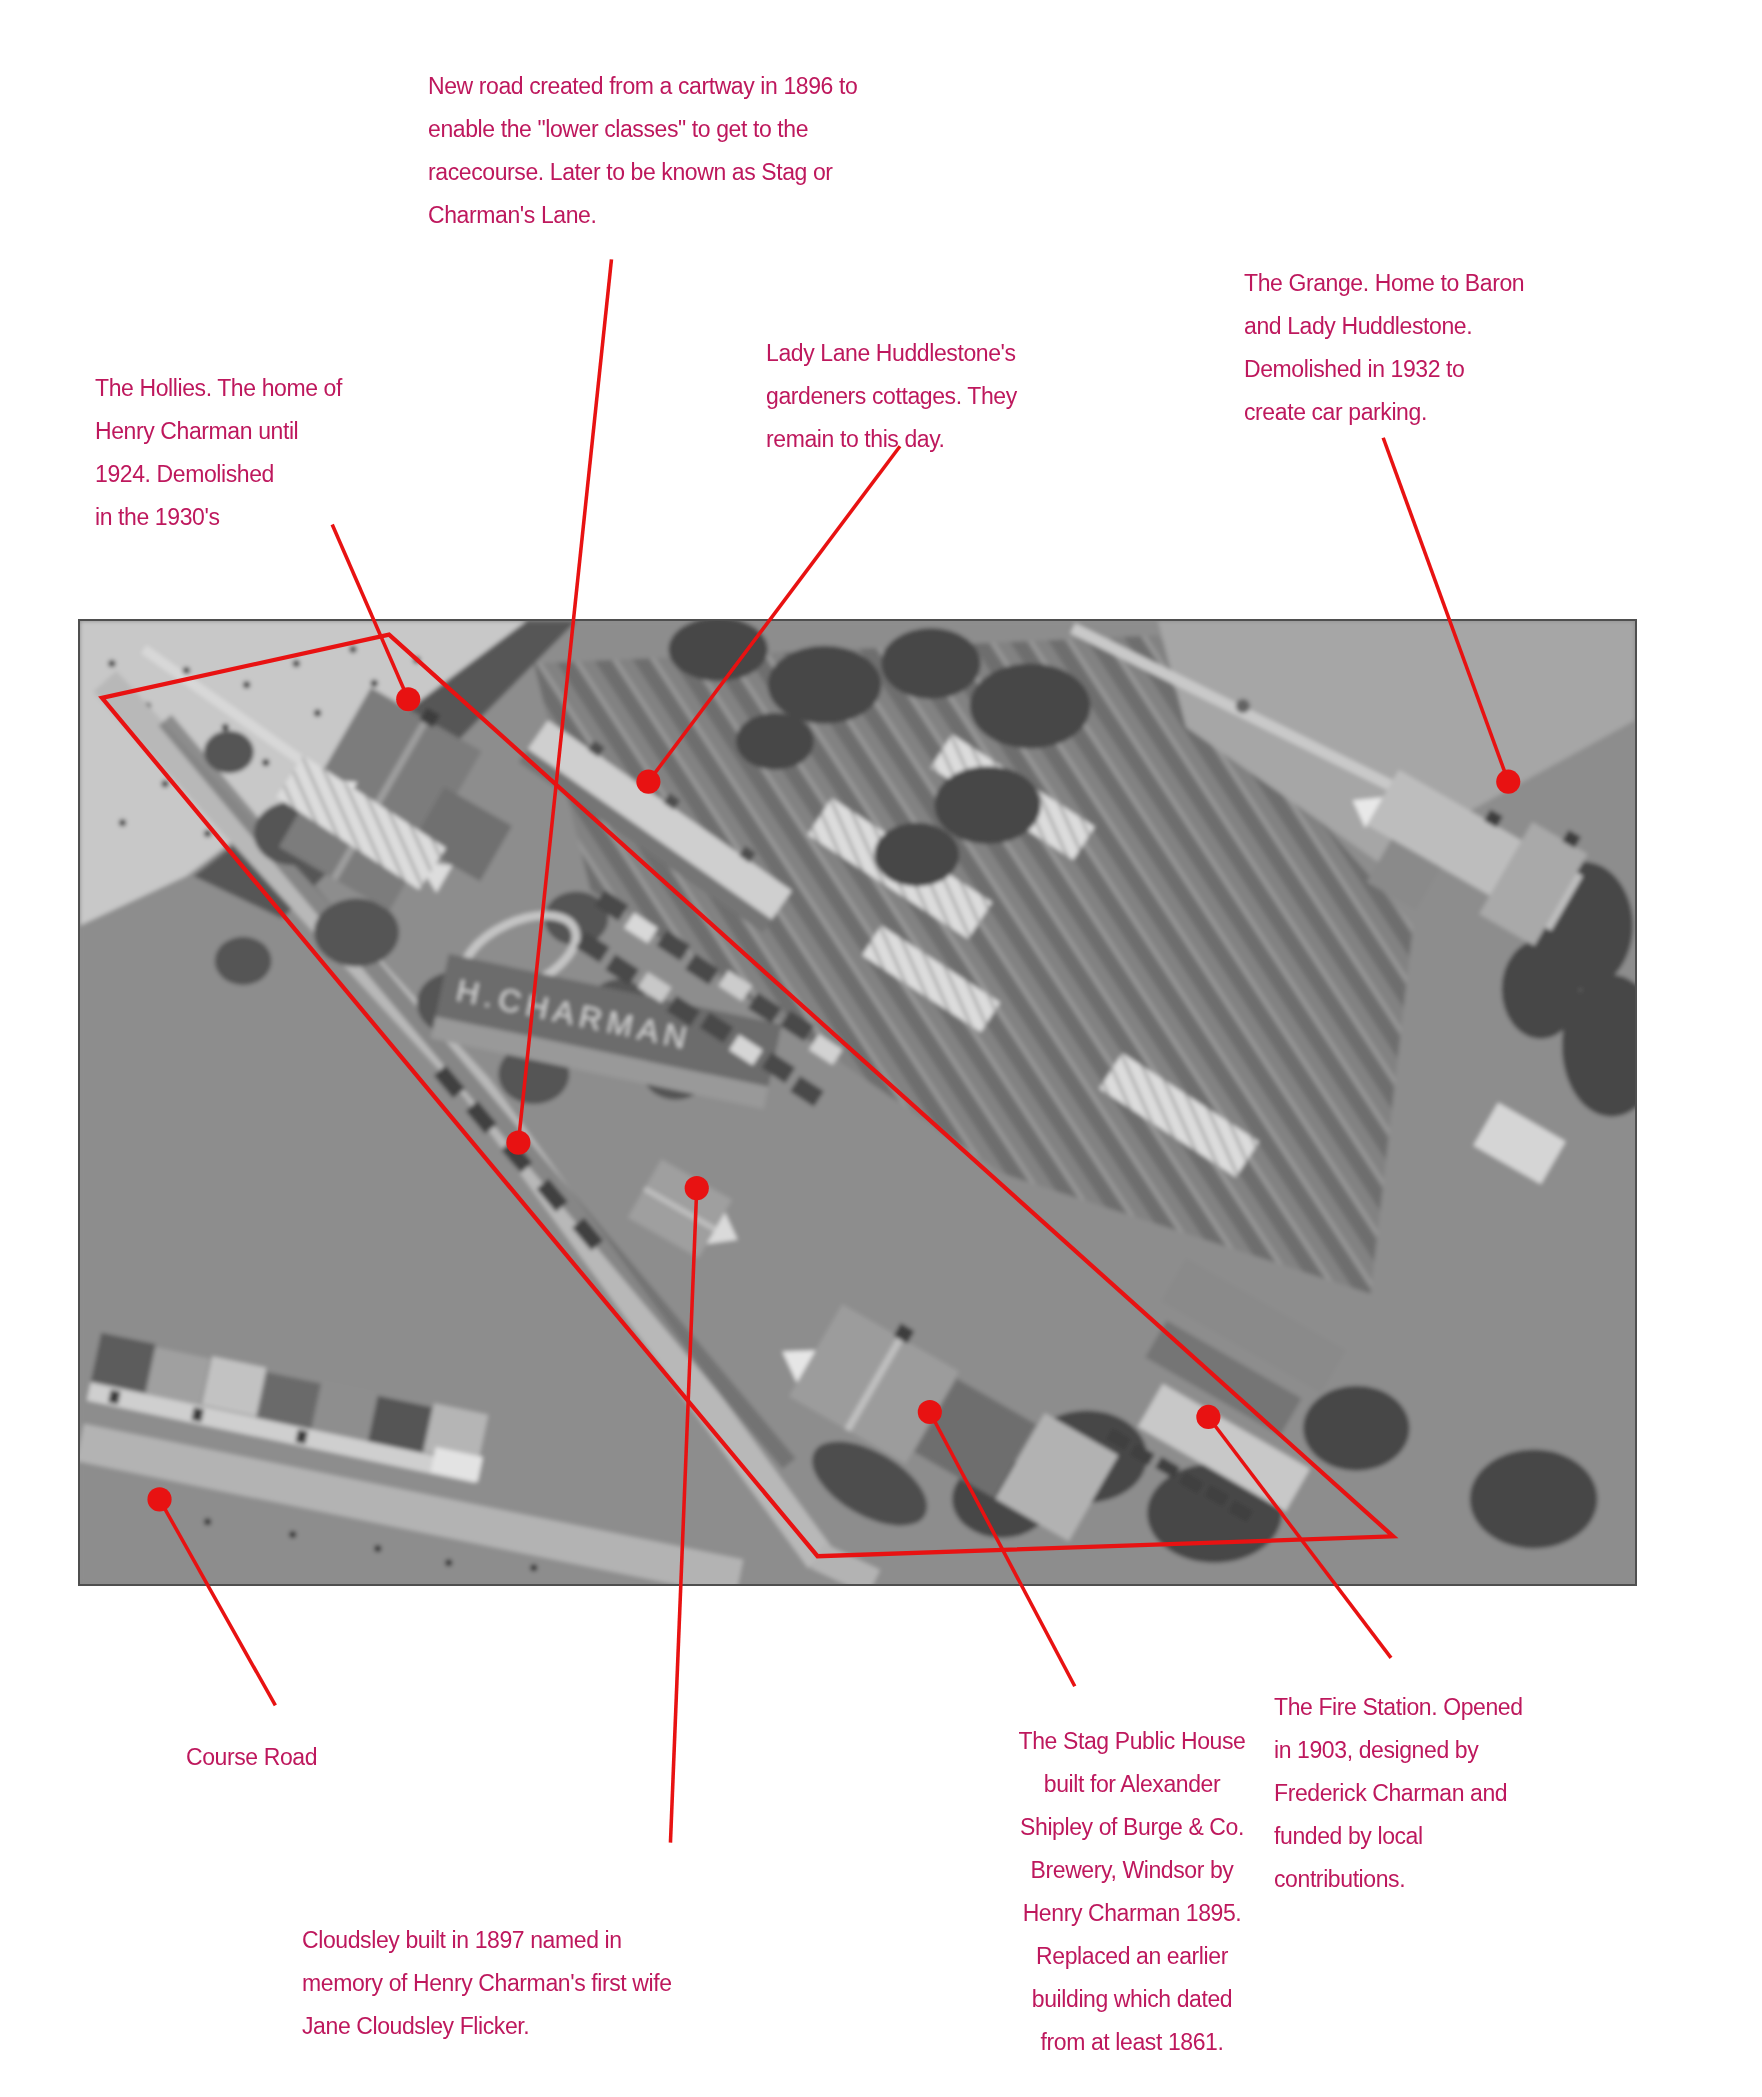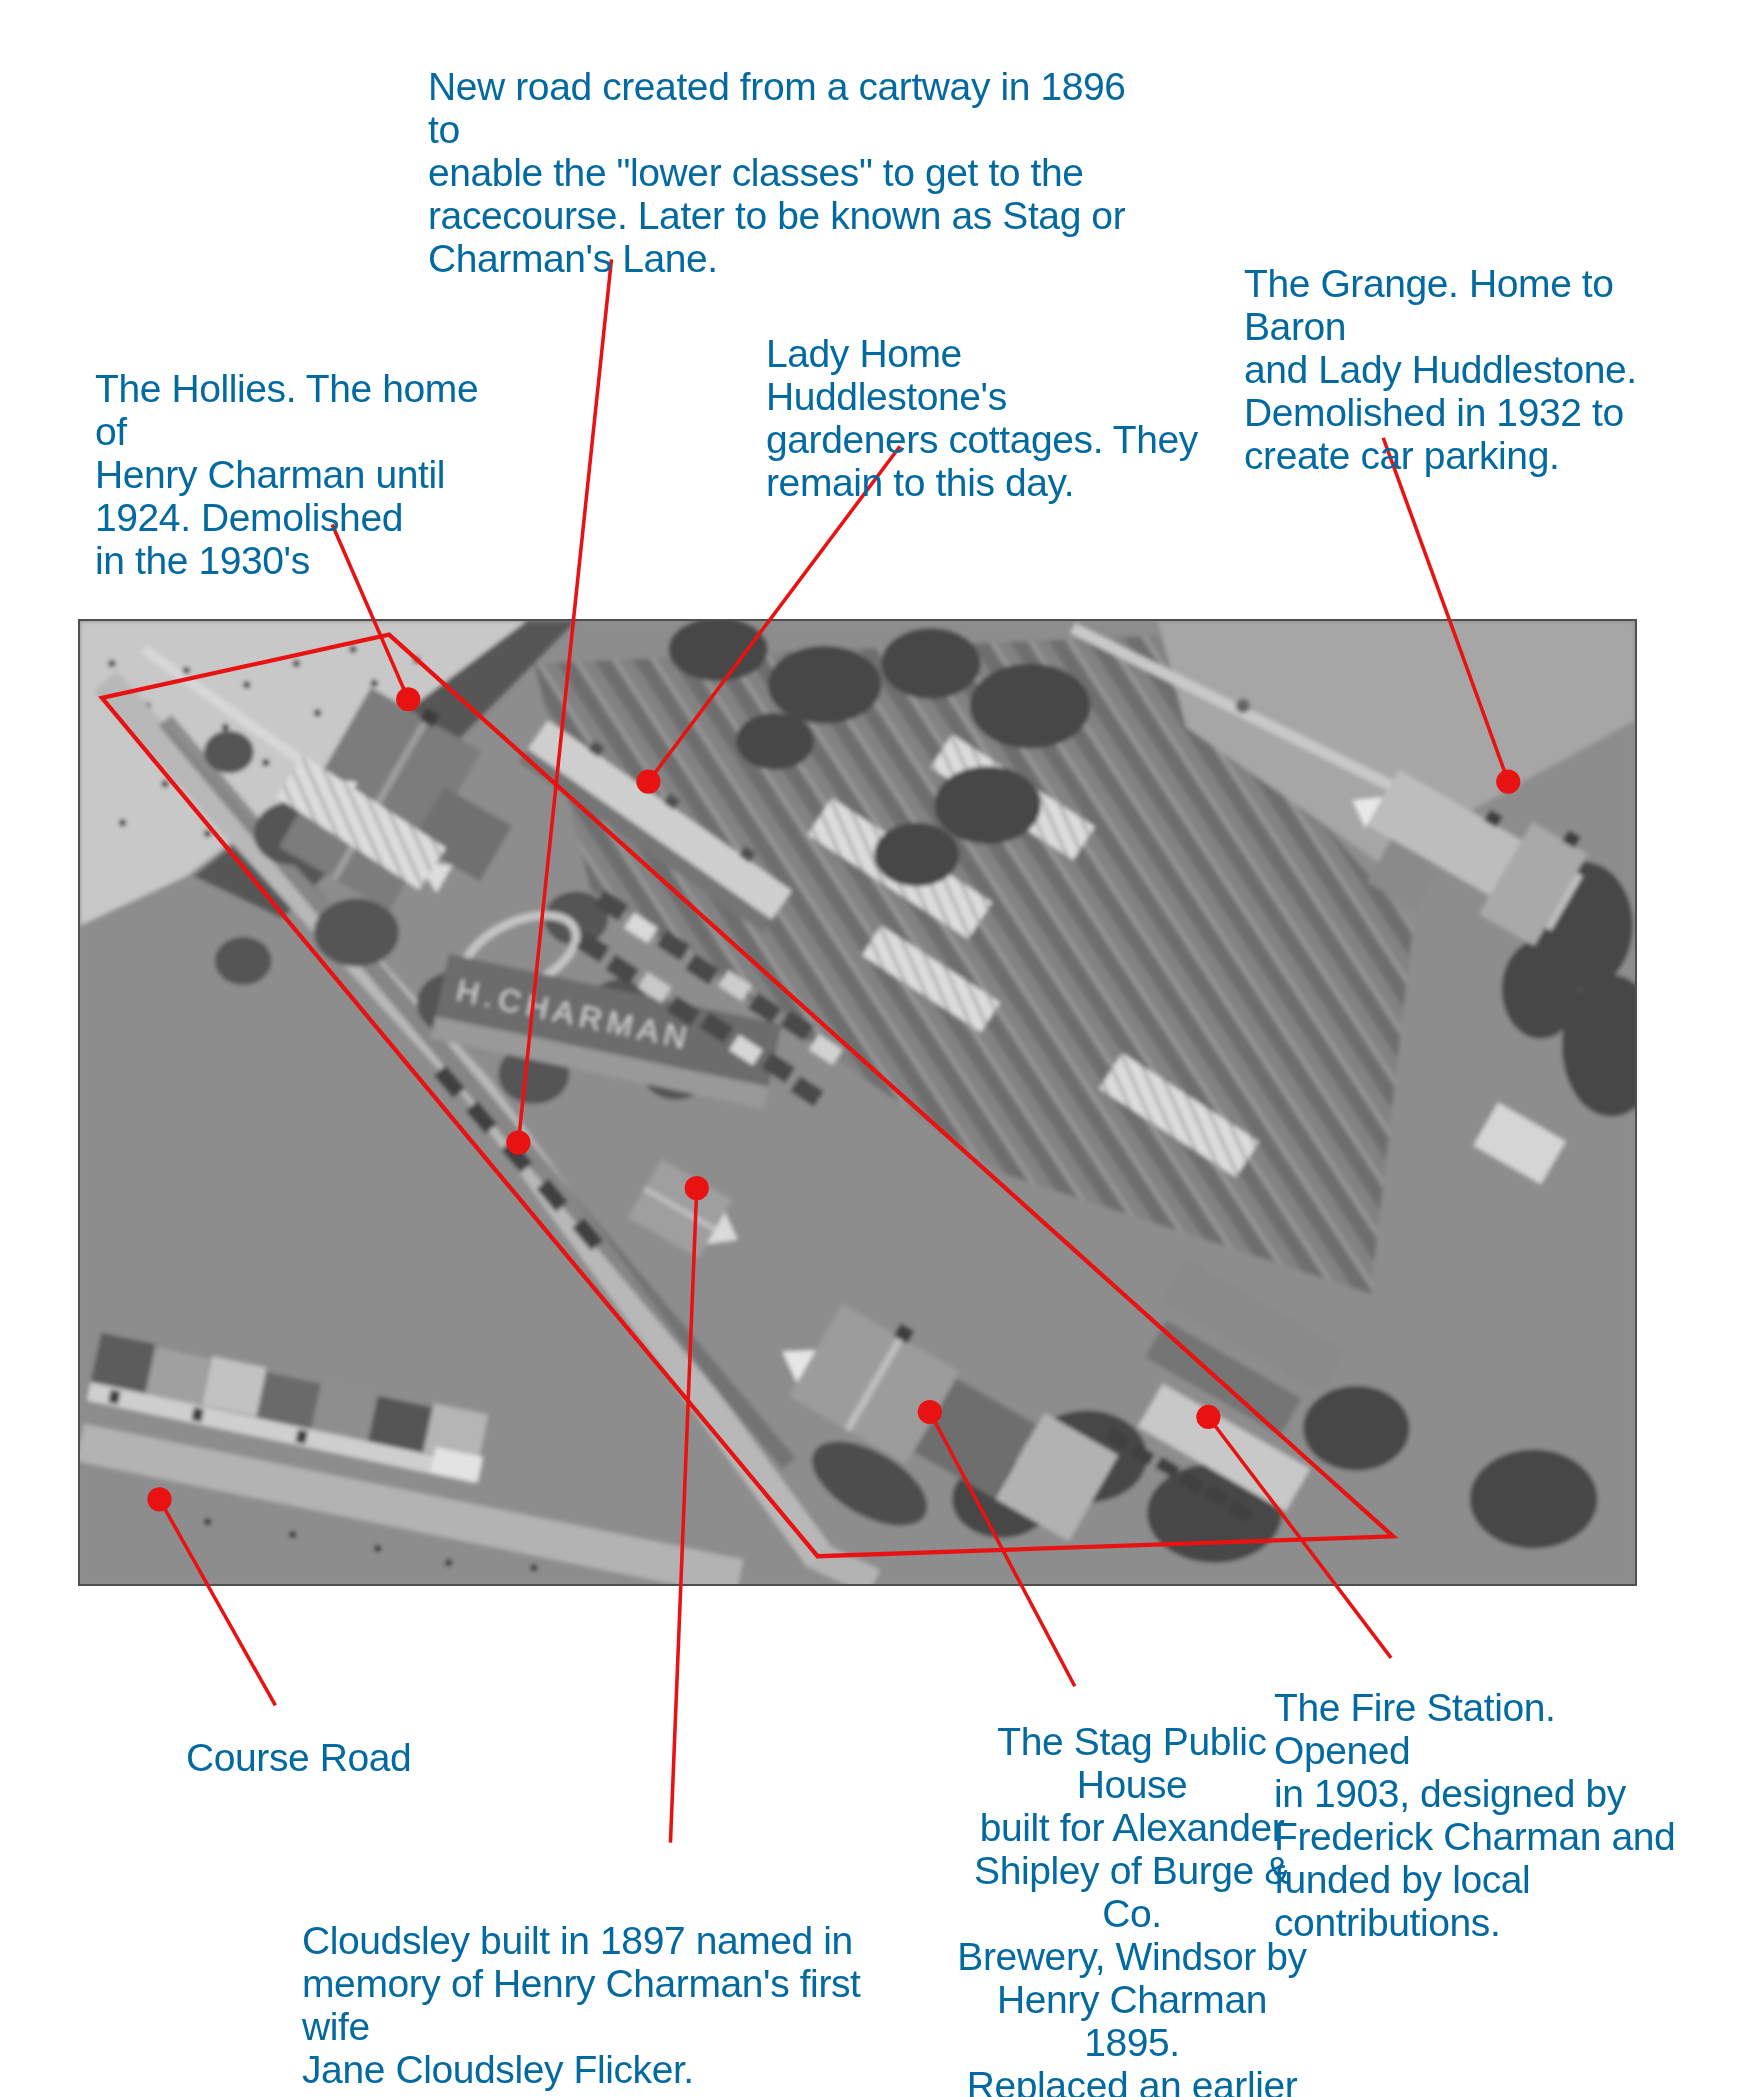--- a/index.html
+++ b/index.html
@@ -1,18 +1,18 @@
 <!DOCTYPE html>
 <html style="font-size:11.4px"><head>
 <meta charset="utf-8">
 <style>
   html,body{margin:0;padding:0;background:#ffffff;}
   body{width:1763px;height:2097px;position:relative;overflow:hidden;
        font-family:"Liberation Sans",sans-serif;}
-  .label{position:absolute;color:#0369a1;font-size:39px;line-height:43px;
+  .label{position:absolute;color:#be185d;font-size:23px;line-height:43px;
          letter-spacing:-0.4px;white-space:pre-line;}
   #photo-figure{position:absolute;left:78px;top:619px;width:1559px;height:967px;
                 background:#8d8d8d;border:2.1px solid #4f4f4f;box-sizing:border-box;}
   #photo-figure svg{display:block;width:100%;height:100%;}
   #annot-overlay{position:absolute;left:0;top:0;width:1763px;height:2097px;
                  pointer-events:none;}
 </style>
 </head>
 <body>
 
@@ -263,21 +263,21 @@
 <div class="label" style="left:428px;top:65px;width:725px;">New road created from a cartway in 1896 to
 enable the "lower classes" to get to the
 racecourse. Later to be known as Stag or
 Charman's Lane.</div>
 
 <div class="label" style="left:95px;top:367px;width:412px;">The Hollies. The home of
 Henry Charman until
 1924. Demolished
 in the 1930's</div>
 
-<div class="label" style="left:766px;top:332px;width:441px;">Lady Home Huddlestone's
+<div class="label" style="left:766px;top:332px;width:441px;">Lady Lane Huddlestone's
 gardeners cottages. They
 remain to this day.</div>
 
 <div class="label" style="left:1244px;top:262px;width:455px;">The Grange. Home to Baron
 and Lady Huddlestone.
 Demolished in 1932 to
 create car parking.</div>
 
 <div class="label" style="left:186px;top:1736px;width:284px;">Course Road</div>
 

